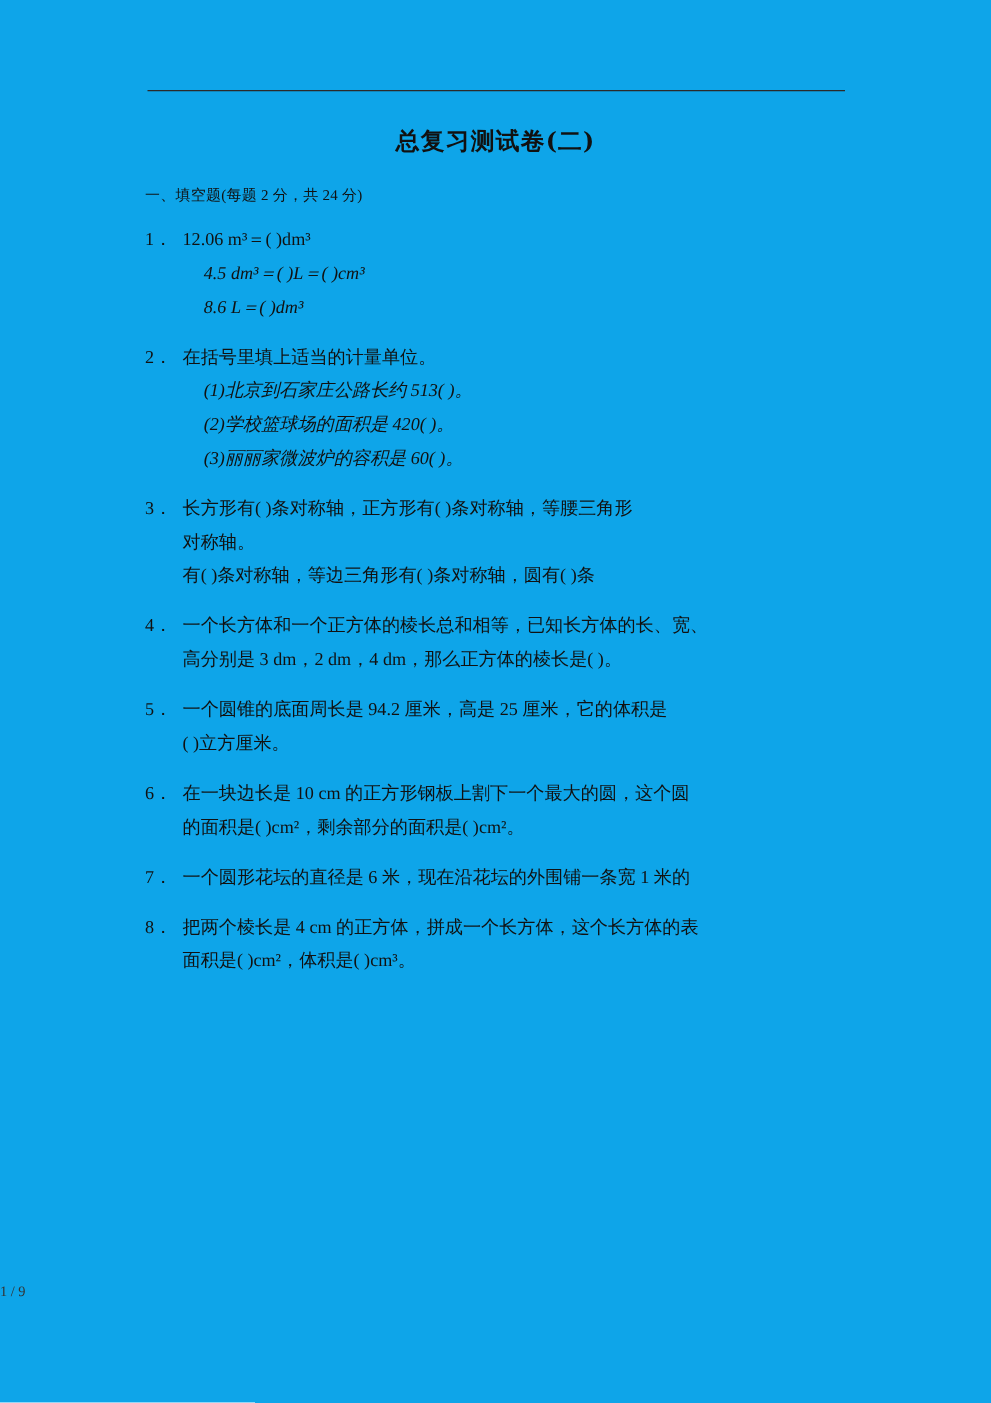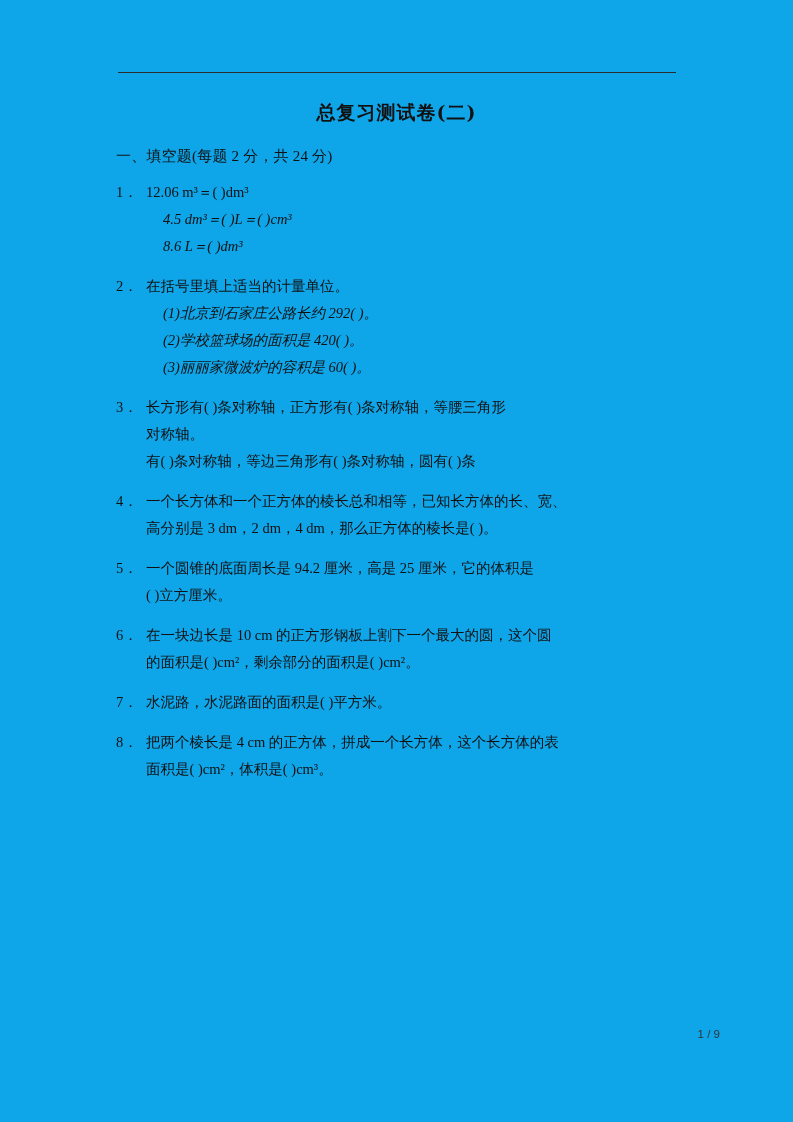--- a/index.html
+++ b/index.html
@@ -41,21 +41,21 @@
     letter-spacing: 1px;
     font-family: "DejaVu Serif", "Liberation Serif", serif;
   }
   .content {
     position: absolute;
     left: 116px;
     top: 143px;
     width: 565px;
   }
   .section-head {
-    font-size: 15px;
+    font-size: 12px;
     line-height: 26px;
     margin-bottom: 10px;
     letter-spacing: 0.2px;
   }
   .q {
     display: flex;
     align-items: flex-start;
     margin-bottom: 13px;
     font-size: 14.5px;
     line-height: 27px;
@@ -76,24 +76,24 @@
   }
   .indent {
     padding-left: 17px;
     font-style: italic;
   }
   .footer {
     position: absolute;
     left: 0;
     top: 1028px;
     width: 720px;
-    text-align: right;
+    text-align: left;
     font-size: 11.5px;
     color: #333333;
-    font-family: Liberation Sans, sans-serif;
+    font-family: Liberation Serif, serif;
   }
 </style>
 </head>
 <body>
 
 <div class="page">
 
   <div class="top-rule"></div>
 
   <div class="doc-title">总复习测试卷(二)</div>
@@ -108,21 +108,21 @@
         <span class="line">12.06 m³＝(            )dm³</span>
         <span class="line indent">4.5 dm³＝(        )L＝(           )cm³</span>
         <span class="line indent">8.6 L＝(        )dm³</span>
       </div>
     </div>
 
     <div class="q">
       <div class="q-num">2．</div>
       <div class="q-body">
         <span class="line">在括号里填上适当的计量单位。</span>
-        <span class="line indent">(1)北京到石家庄公路长约 292(        )。</span>
+        <span class="line indent">(1)北京到石家庄公路长约 513(        )。</span>
         <span class="line indent">(2)学校篮球场的面积是 420(        )。</span>
         <span class="line indent">(3)丽丽家微波炉的容积是 60(        )。</span>
       </div>
     </div>
 
     <div class="q">
       <div class="q-num">3．</div>
       <div class="q-body">
         <span class="line">长方形有(        )条对称轴，正方形有(         )条对称轴，等腰三角形</span>
         <span class="line">对称轴。</span>
@@ -150,21 +150,21 @@
       <div class="q-num">6．</div>
       <div class="q-body">
         <span class="line">在一块边长是 10 cm 的正方形钢板上割下一个最大的圆，这个圆</span>
         <span class="line">的面积是(        )cm²，剩余部分的面积是(        )cm²。</span>
       </div>
     </div>
 
     <div class="q">
       <div class="q-num">7．</div>
       <div class="q-body">
-        <span class="line">水泥路，水泥路面的面积是(            )平方米。</span>
+        <span class="line">一个圆形花坛的直径是 6 米，现在沿花坛的外围铺一条宽 1 米的</span>
       </div>
     </div>
 
     <div class="q">
       <div class="q-num">8．</div>
       <div class="q-body">
         <span class="line">把两个棱长是 4 cm 的正方体，拼成一个长方体，这个长方体的表</span>
         <span class="line">面积是(        )cm²，体积是(        )cm³。</span>
       </div>
     </div>

